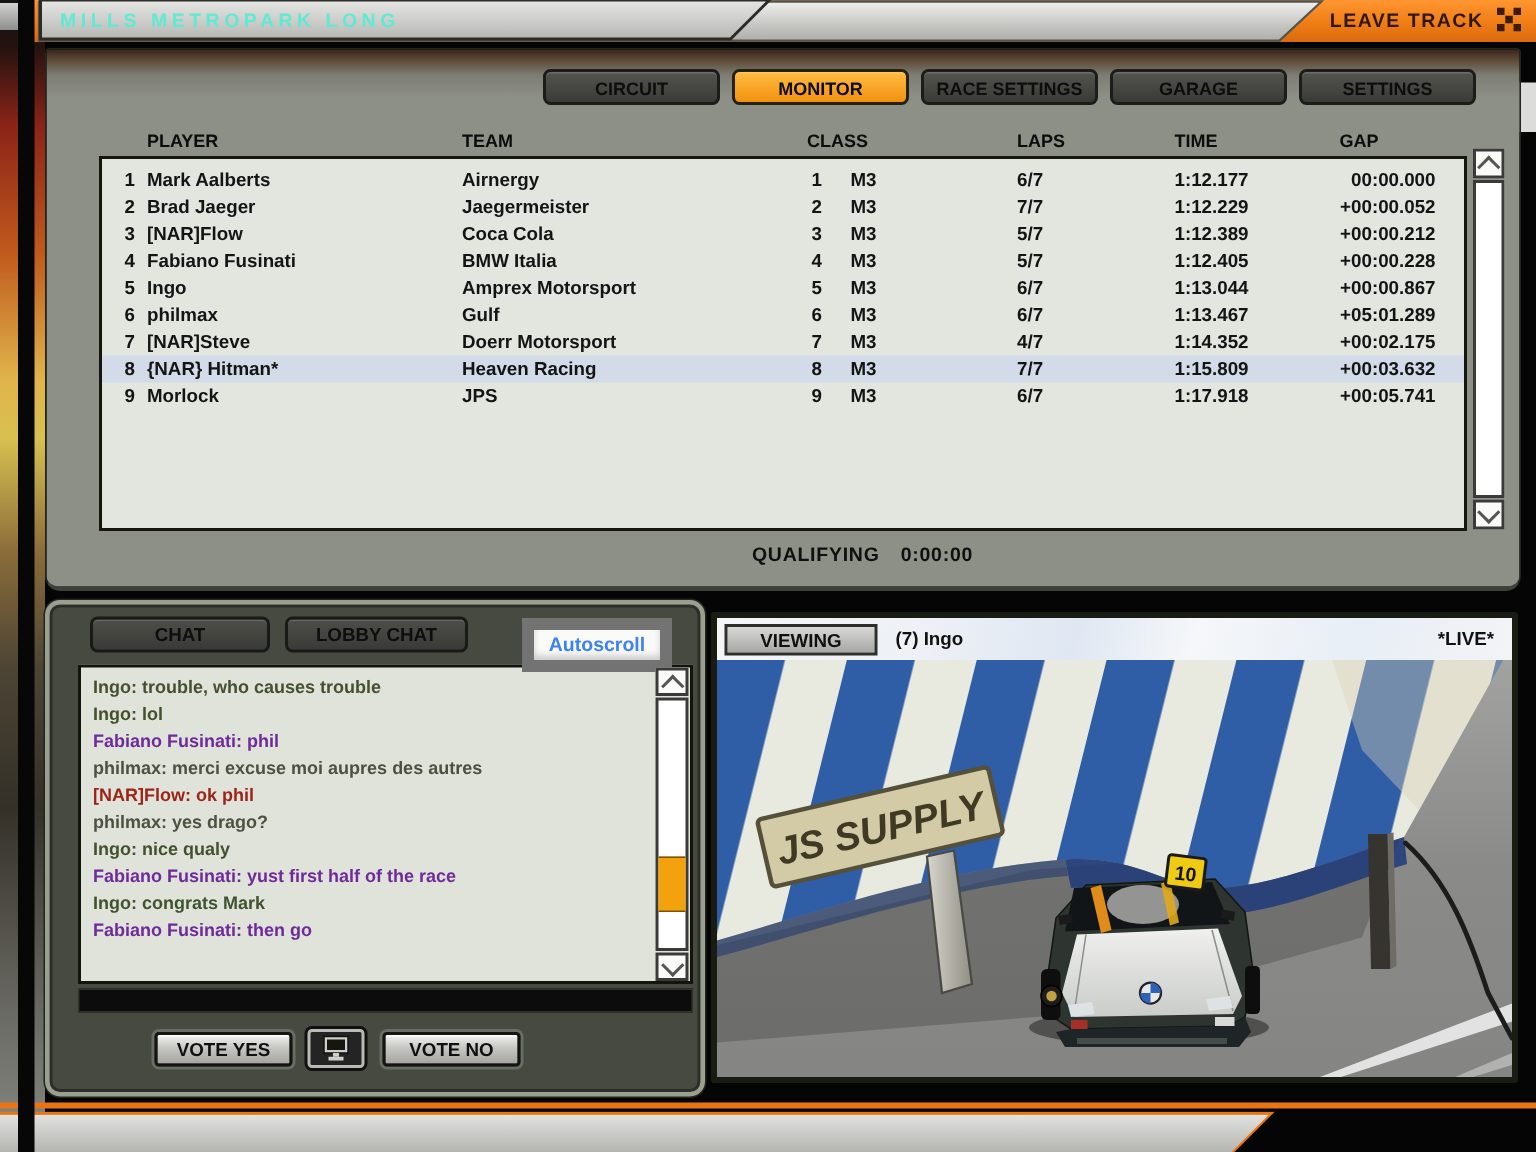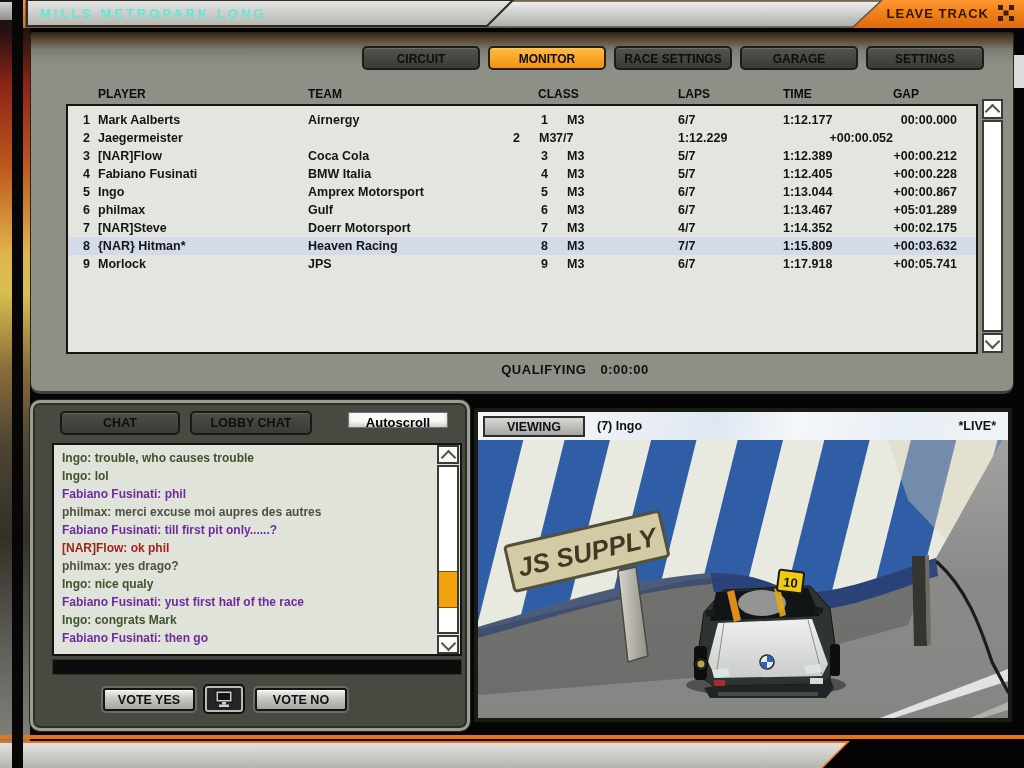--- a/index.html
+++ b/index.html
@@ -55,22 +55,22 @@
   #session-line{left:420px;top:360px;width:310px;height:20px;display:flex;justify-content:center;gap:14px;z-index:8;
     font-size:13px;color:#0f0f0f;letter-spacing:.5px;line-height:20px;}
 
   
   #chat-panel{left:30px;top:400px;width:440px;height:331px;z-index:5;border:3px solid #9aa091;border-radius:10px;background:#474a41;
     box-shadow:0 0 0 1px #23251f,inset 0 0 0 2px #2c2e27;box-sizing:border-box;}
   .chat-tab{height:24px;line-height:21px;text-align:center;font-size:12.5px;color:#0e0e0e;background:linear-gradient(180deg,#4e4e49,#3a3a36);
     border:2px solid #191917;border-radius:5px;box-sizing:border-box;box-shadow:inset 0 1px 0 rgba(255,255,255,.14);cursor:pointer;z-index:8;}
   #chat-tab-main{left:60px;top:411px;width:120px;}
   #chat-tab-lobby{left:190px;top:411px;width:122px;}
-  #autoscroll-btn{left:348px;top:412px;width:100px;height:16px;line-height:19px;text-align:center;font-size:13px;color:#000000;
-    background:#fafaf8;border:1px solid #737373;box-sizing:border-box;box-shadow:inset 0 -3px 4px rgba(0,0,0,.18);cursor:pointer;z-index:8;}
+  #autoscroll-btn{left:348px;top:412px;width:100px;height:36px;line-height:19px;text-align:center;font-size:13px;color:#3b82f6;
+    background:#fafaf8;border:8px solid #737373;box-sizing:border-box;box-shadow:inset 0 -3px 4px rgba(0,0,0,.18);cursor:pointer;z-index:8;}
   #chat-box{left:52px;top:443px;width:410px;height:213px;background:#dfe3da;border:2px solid #14140e;box-sizing:border-box;z-index:7;}
   #chat-messages{position:absolute;left:8px;top:4px;right:28px;bottom:2px;overflow:hidden;}
   .msg{font-size:12px;line-height:18px;white-space:nowrap;}
   #chat-input{left:52px;top:659px;width:410px;height:16px;background:#0c0c0c;border:1px solid #33332c;box-sizing:border-box;z-index:7;cursor:text;}
 
   .btn-vote{height:23px;line-height:20px;text-align:center;font-size:12.5px;color:#101010;z-index:8;cursor:pointer;box-sizing:border-box;
     background:linear-gradient(180deg,#f2f2f0,#c6c6c2 45%,#a4a4a0);border:2px solid #141414;border-radius:3px;
     box-shadow:0 0 0 2px #6a6d62,inset 0 1px 0 #ffffff;}
   #vote-yes{left:103px;top:688px;width:92px;}
   #vote-no{left:255px;top:688px;width:92px;}
@@ -166,20 +166,21 @@
     <div class="c">Airnergy</div>
     <div class="c c-cpos">1</div>
     <div class="c c-class">M3</div>
     <div class="c">6/7</div>
     <div class="c">1:12.177</div>
     <div class="c c-gap">00:00.000</div>
   </div>
 
   <div class="srow">
     <div class="c c-pos">2</div>
+    <div class="c">Brad Jaeger</div>
     <div class="c">Jaegermeister</div>
     <div class="c c-cpos">2</div>
     <div class="c c-class">M3</div>
     <div class="c">7/7</div>
     <div class="c">1:12.229</div>
     <div class="c c-gap">+00:00.052</div>
   </div>
 
   <div class="srow">
     <div class="c c-pos">3</div>
@@ -283,21 +284,20 @@
   <div class="abs" id="chat-box">
     <div id="chat-messages">
   <div class="msg" style="color: rgb(65, 82, 47);">Ingo: trouble, who causes trouble</div>
 
   <div class="msg" style="color: rgb(65, 82, 47);">Ingo: lol</div>
 
   <div class="msg" style="color: rgb(111, 42, 155);">Fabiano Fusinati: phil</div>
 
   <div class="msg" style="color: rgb(78, 81, 64);">philmax: merci  excuse moi aupres des autres</div>
 
-  <div class="msg" style="color: rgb(111, 42, 155);">Fabiano Fusinati: till first pit only......?</div>
 
   <div class="msg" style="color: rgb(156, 36, 24);">[NAR]Flow: ok phil</div>
 
   <div class="msg" style="color: rgb(78, 81, 64);">philmax: yes drago?</div>
 
   <div class="msg" style="color: rgb(65, 82, 47);">Ingo: nice qualy</div>
 
   <div class="msg" style="color: rgb(111, 42, 155);">Fabiano Fusinati: yust first half of the race</div>
 
   <div class="msg" style="color: rgb(65, 82, 47);">Ingo: congrats Mark</div>

